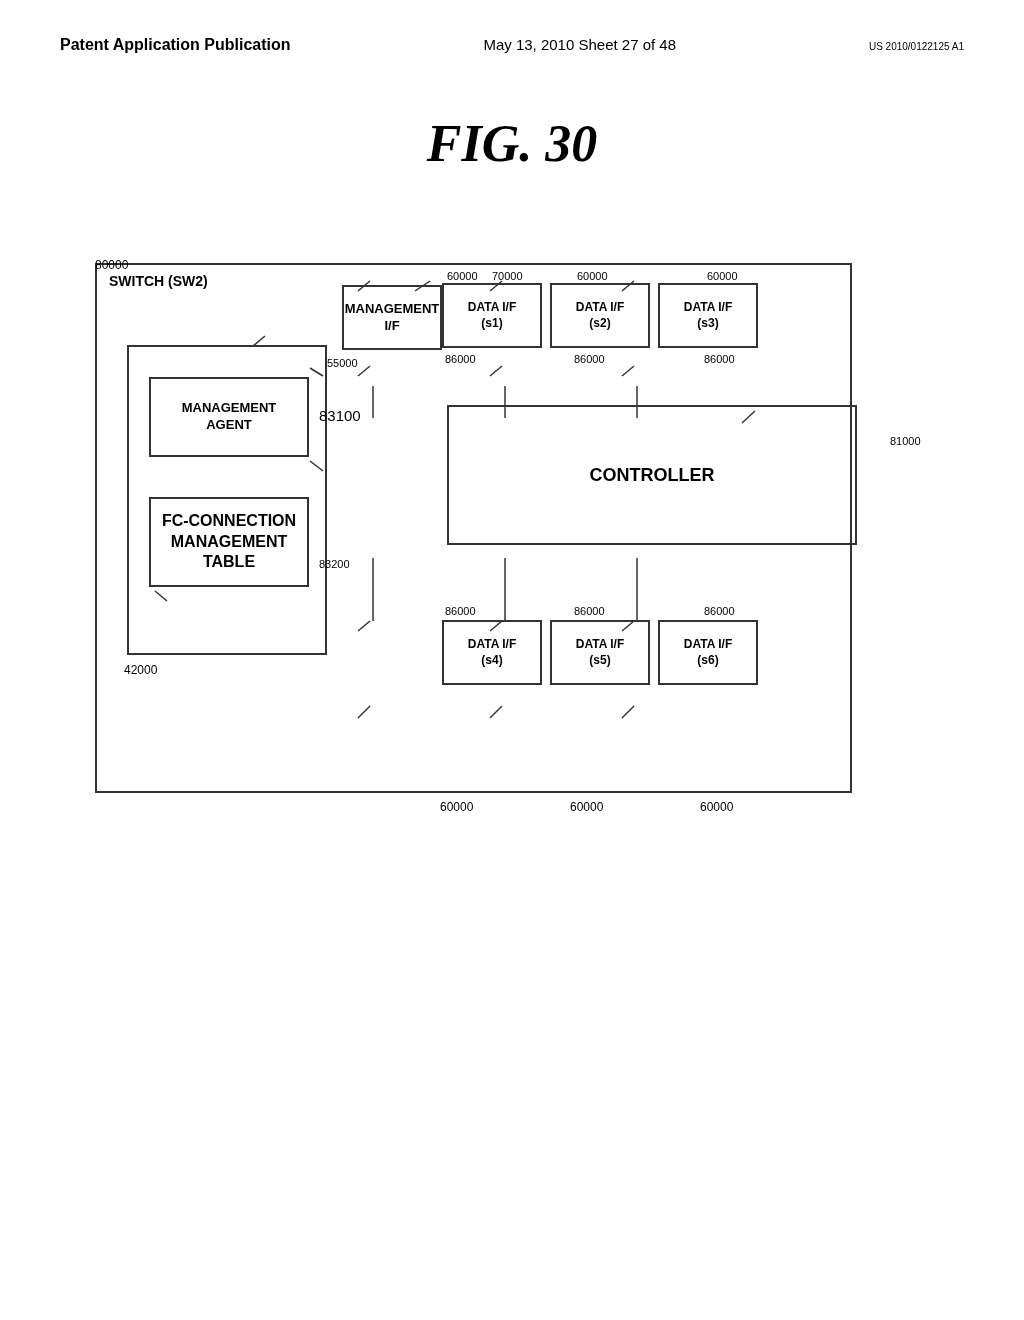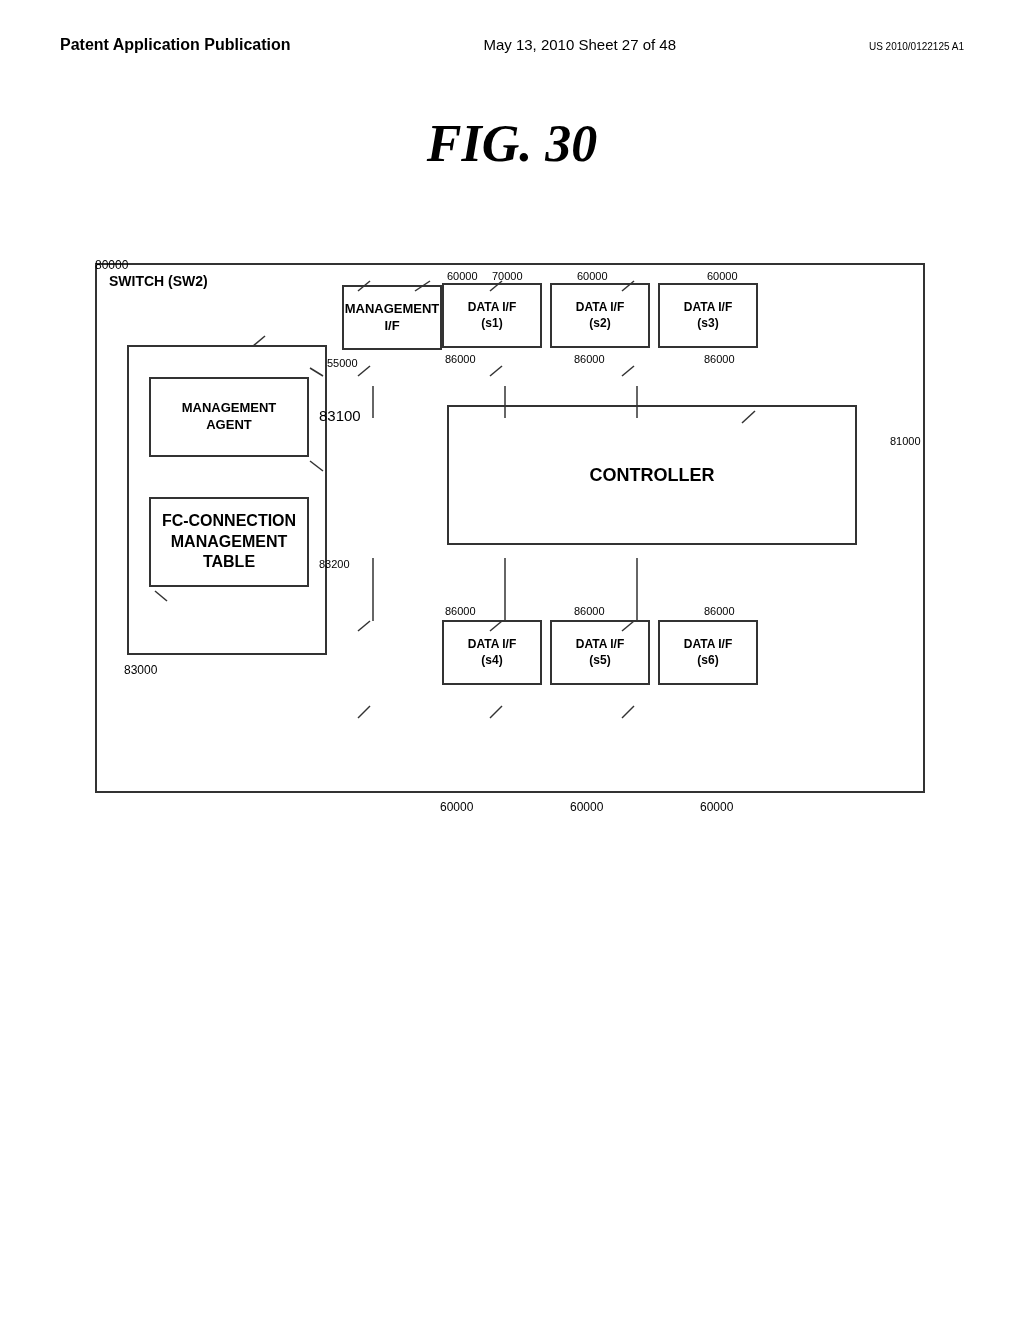--- a/index.html
+++ b/index.html
@@ -47,21 +47,21 @@
       width: 100%;
       margin-top: 30px;
       height: 750px;
     }
 
     
     .switch-box {
       position: absolute;
       left: 95px;
       top: 60px;
-      width: 830px;
+      width: 757px;
       height: 530px;
       border: 2px solid #333;
     }
 
     
     .inner-left-box {
       position: absolute;
       left: 30px;
       top: 80px;
       width: 200px;
@@ -220,21 +220,21 @@
       <div style="position:absolute; left:190px; top:60px; font-size:15px;">83100</div>
 
       <div class="fc-conn-box">
         <span style="font-size:16px; font-weight:bold; text-align:center; line-height:1.3;">FC-CONNECTION<br>MANAGEMENT<br>TABLE</span>
       </div>
 
       <div style="position:absolute; left:190px; top:195px; font-size:11px;margin-top:16px;">83200</div>
 
     </div>
 
-    <div style="position:absolute; left:27px; top:398px; font-size:12px;">83000</div>
+    <div style="position:absolute; left:27px; top:398px; font-size:12px;">42000</div>
 
     <div class="mgmt-if-box">
       <span style="font-size:13px; font-weight:bold; text-align:center; line-height:1.3;">MANAGEMENT<br>I/F</span>
     </div>
 
     <div style="position:absolute; left:230px; top:92px; font-size:11px;">55000</div>
 
     <div class="controller-box">
       <span>CONTROLLER</span>
     </div>

